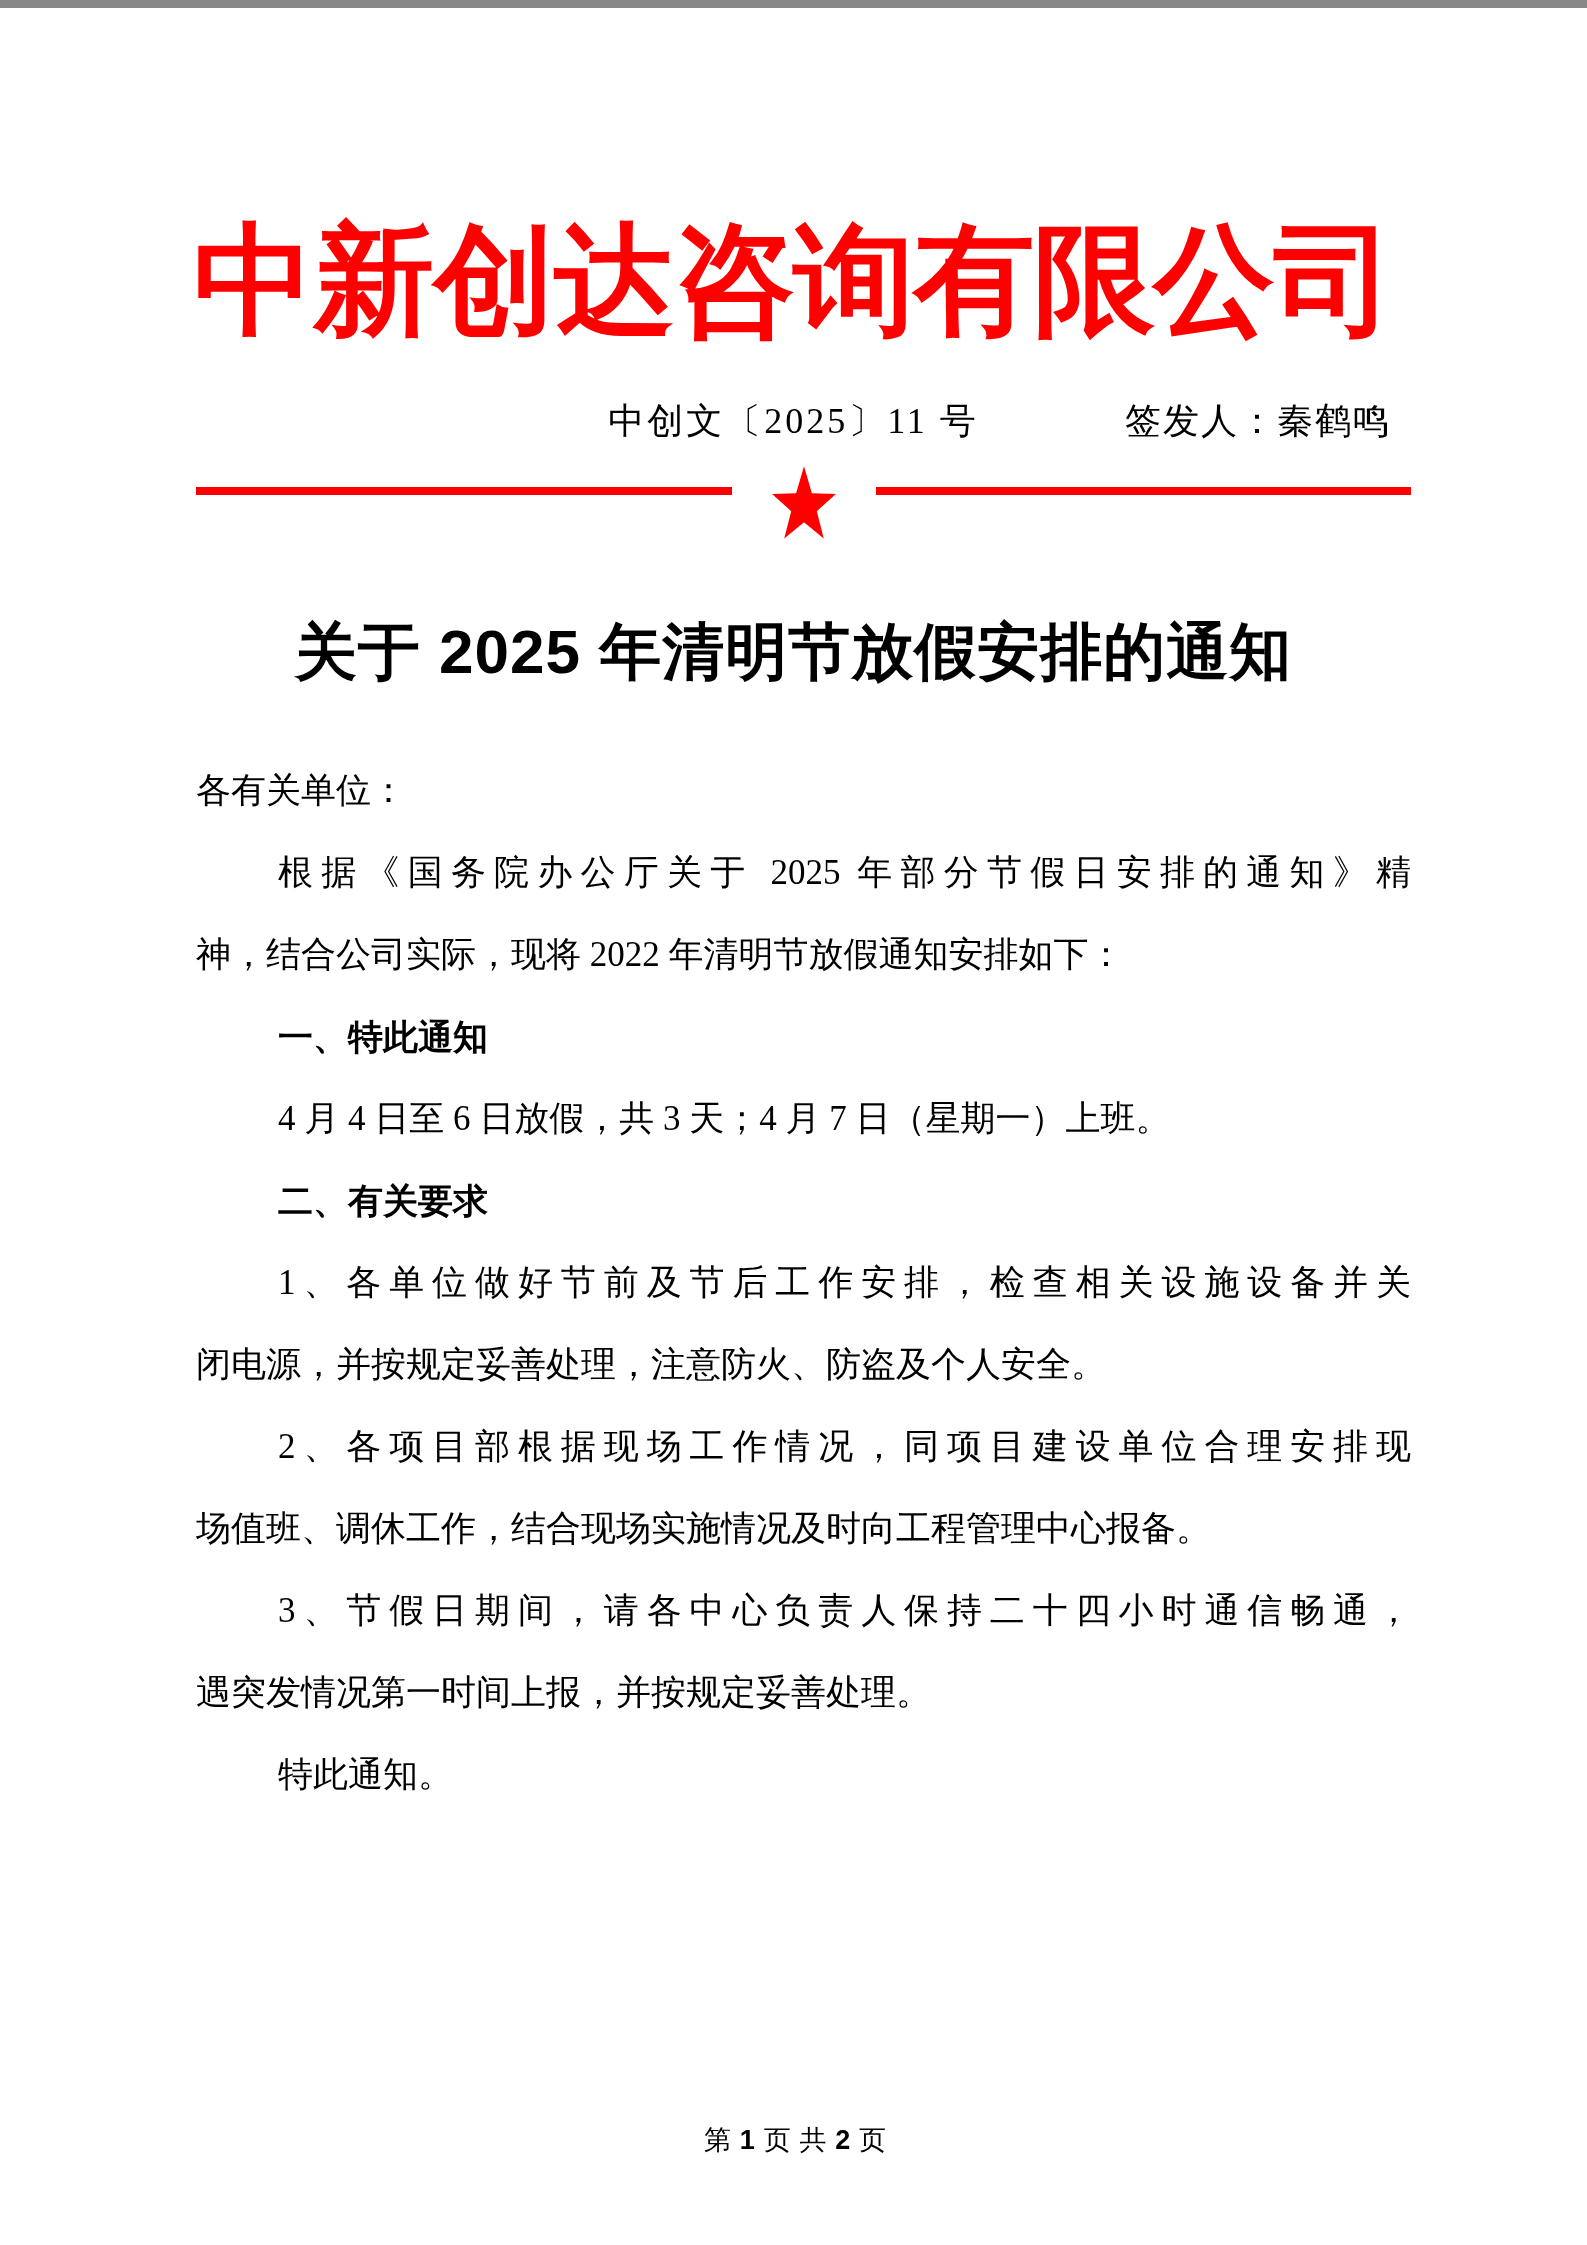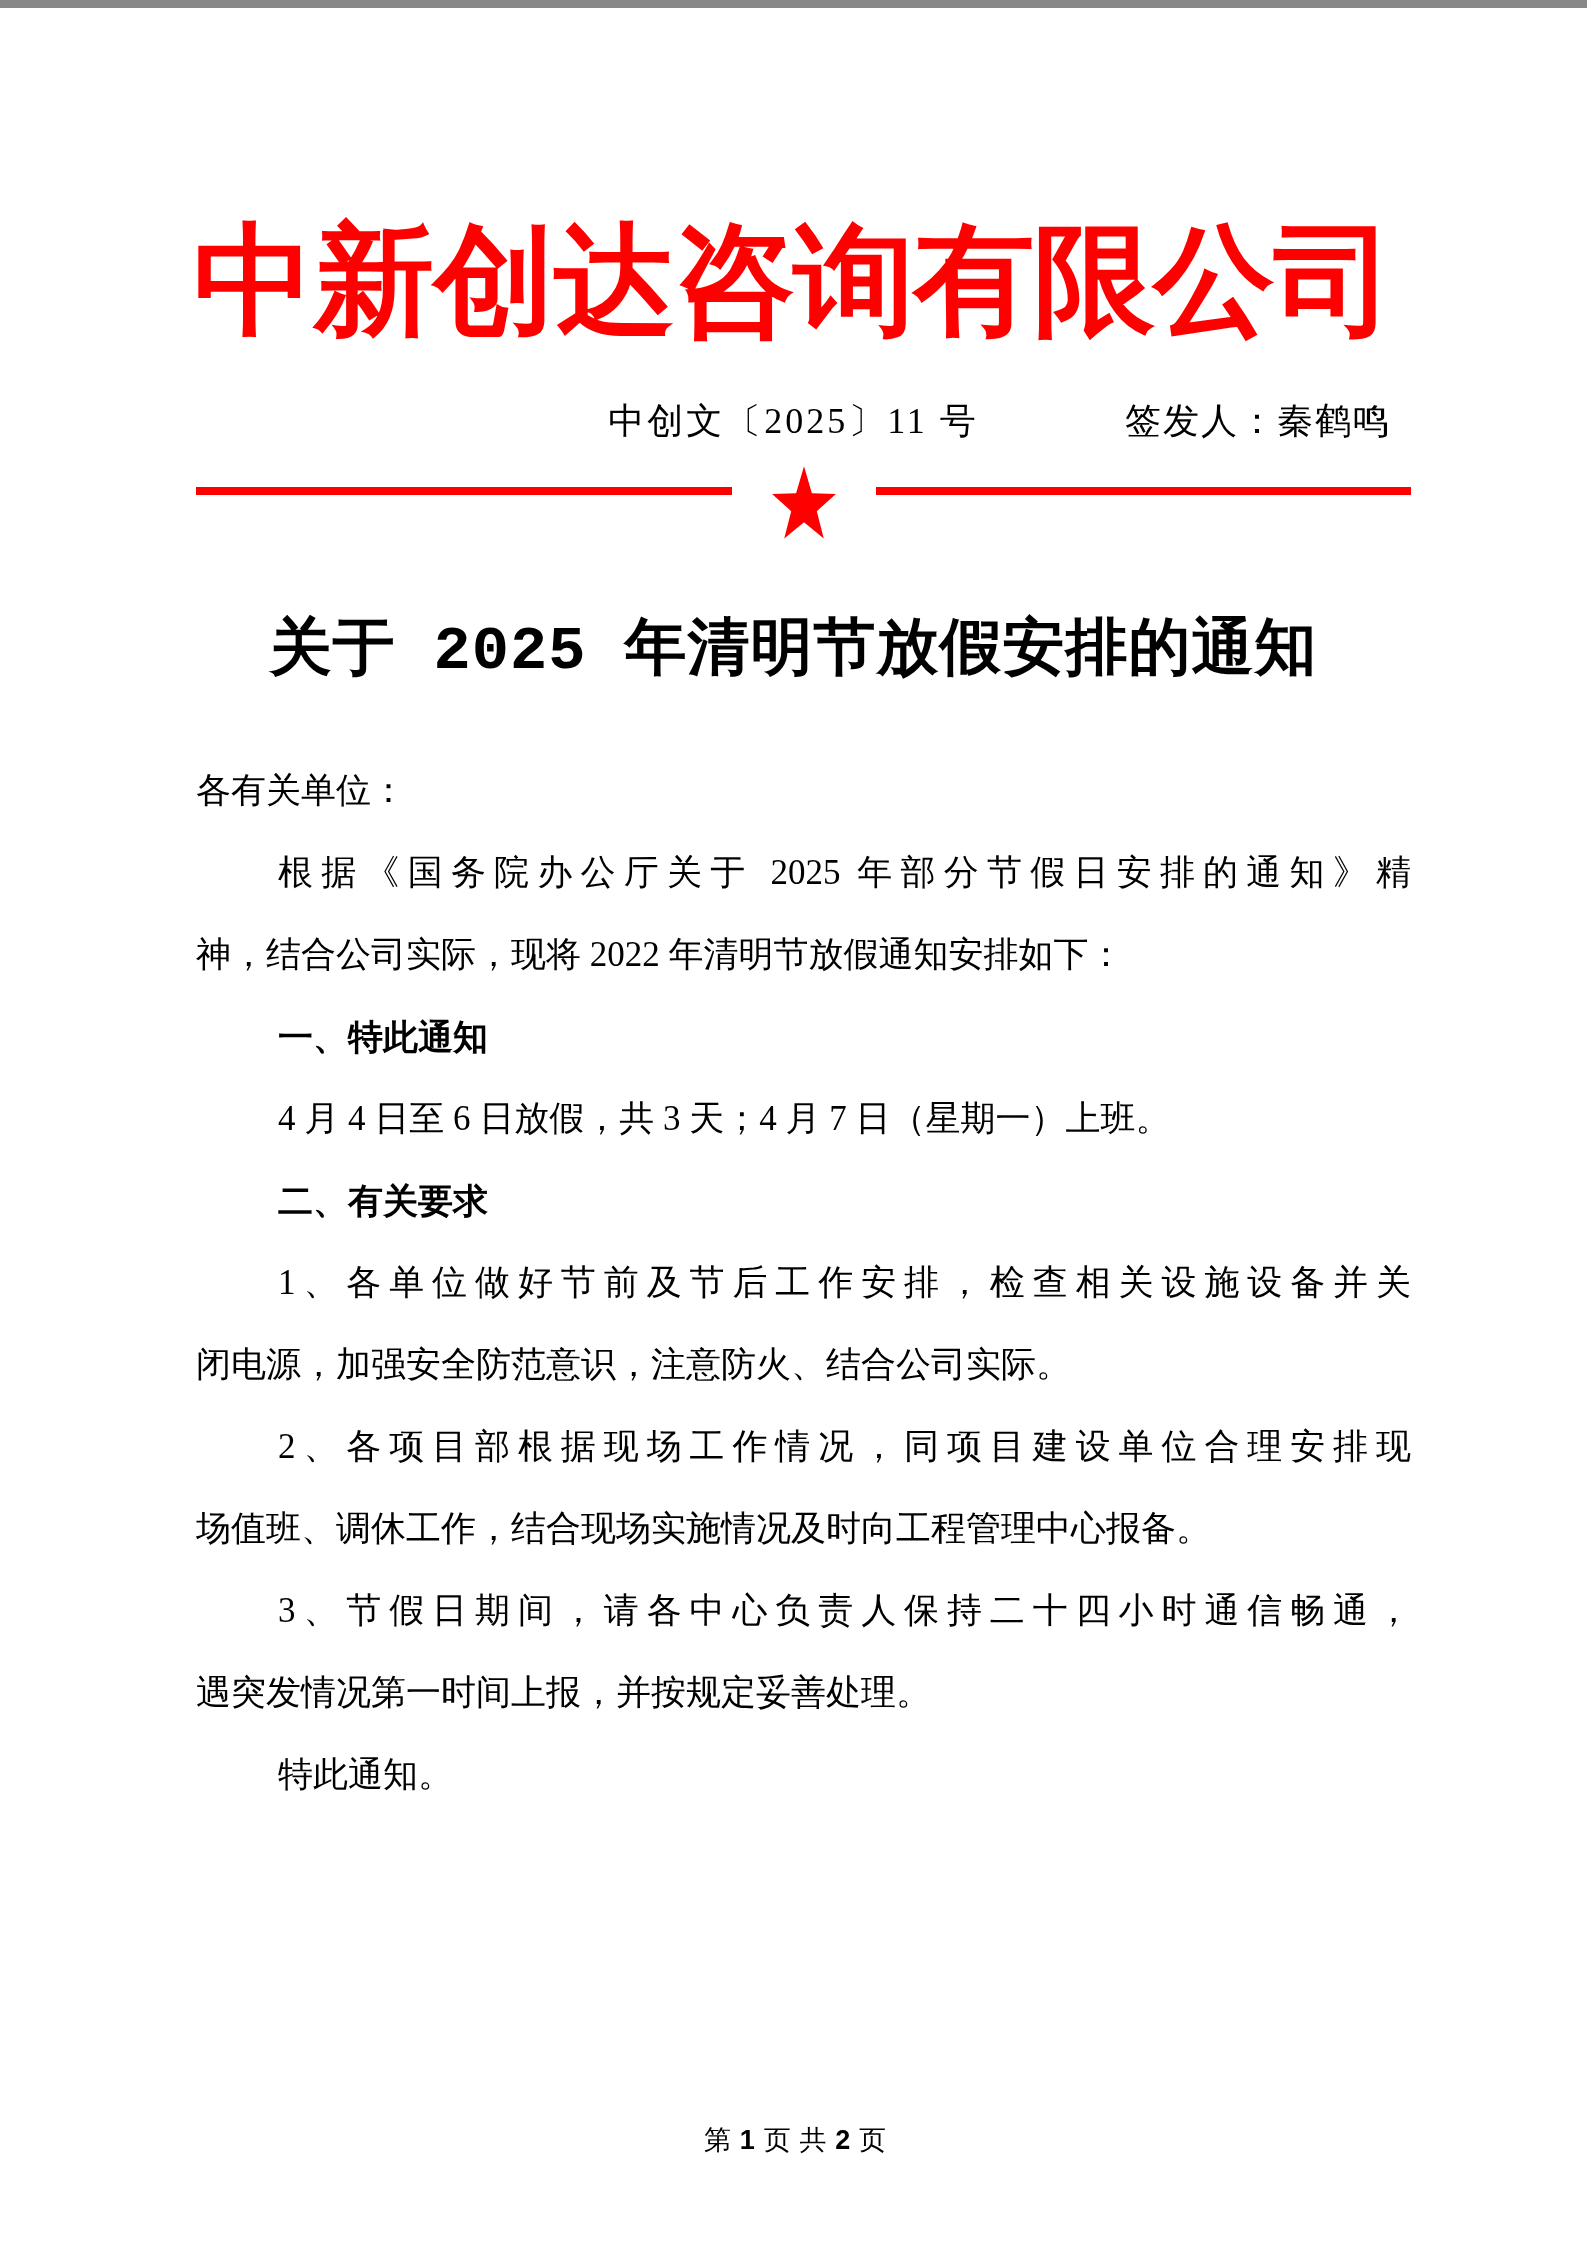--- a/index.html
+++ b/index.html
@@ -63,21 +63,21 @@
     padding: 0 32px;
     line-height: 0;
   }
   .star-svg { display: block; }
   
   .notice-title {
     margin-top: 124px;
     text-align: center;
     font-size: 62px;
     font-weight: bold;
-    font-family: Liberation Mono, monospace;
+    font-family: Liberation Sans, sans-serif;
     line-height: 1.05;
     letter-spacing: 1px;
     white-space: nowrap;
   }
   
   .body-text {
     margin: 66px 176px 0 196px;
     font-size: 35px;
   }
   .bline { line-height: 82px; min-height: 82px; }
@@ -122,21 +122,21 @@
   <div class="notice-title">关于 2025 年清明节放假安排的通知</div>
 
   <div class="body-text">
       <div class="bline">各有关单位：</div>
       <div class="bline ind just">根据《国务院办公厅关于 2025 年部分节假日安排的通知》精</div>
       <div class="bline">神，结合公司实际，现将 2022 年清明节放假通知安排如下：</div>
       <div class="bline ind hd">一、特此通知</div>
       <div class="bline ind">4 月 4 日至 6 日放假，共 3 天；4 月 7 日（星期一）上班。</div>
       <div class="bline ind hd">二、有关要求</div>
       <div class="bline ind just">1、各单位做好节前及节后工作安排，检查相关设施设备并关</div>
-      <div class="bline">闭电源，加强安全防范意识，注意防火、结合公司实际。</div>
+      <div class="bline">闭电源，并按规定妥善处理，注意防火、防盗及个人安全。</div>
       <div class="bline ind just">2、各项目部根据现场工作情况，同项目建设单位合理安排现</div>
       <div class="bline">场值班、调休工作，结合现场实施情况及时向工程管理中心报备。</div>
       <div class="bline ind just">3、节假日期间，请各中心负责人保持二十四小时通信畅通，</div>
       <div class="bline">遇突发情况第一时间上报，并按规定妥善处理。</div>
       <div class="bline ind">特此通知。</div>
     </div>
 
   <div class="footer"><span>第 </span><span class="num">1</span><span> 页 共 </span><span class="num">2</span><span> 页</span></div>
 
 </div>

